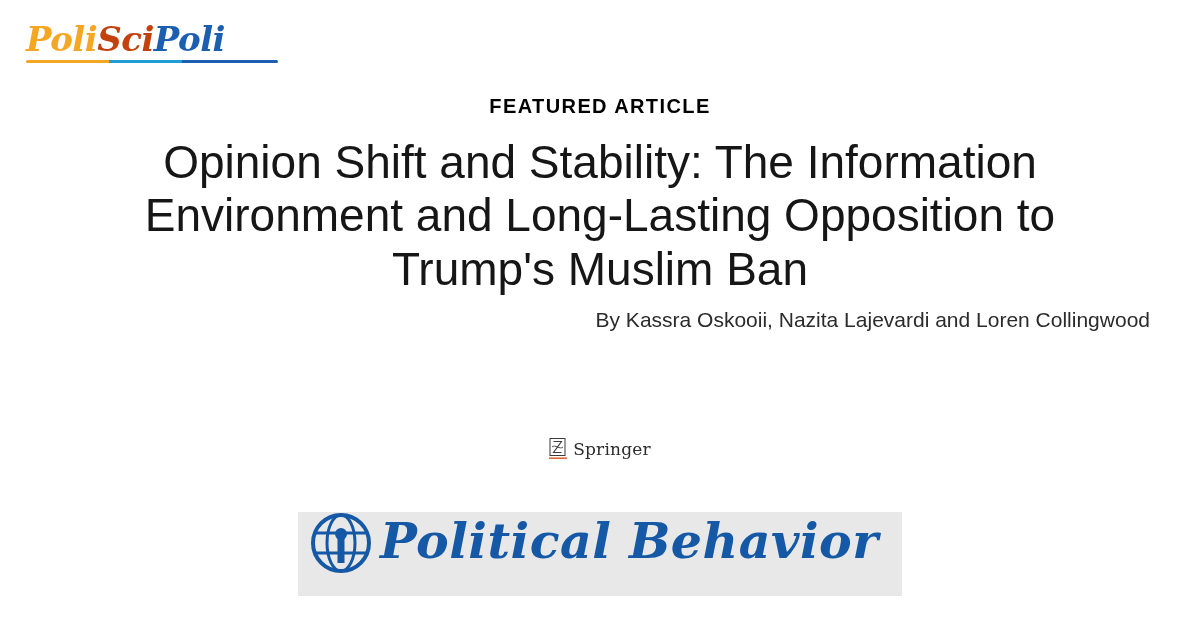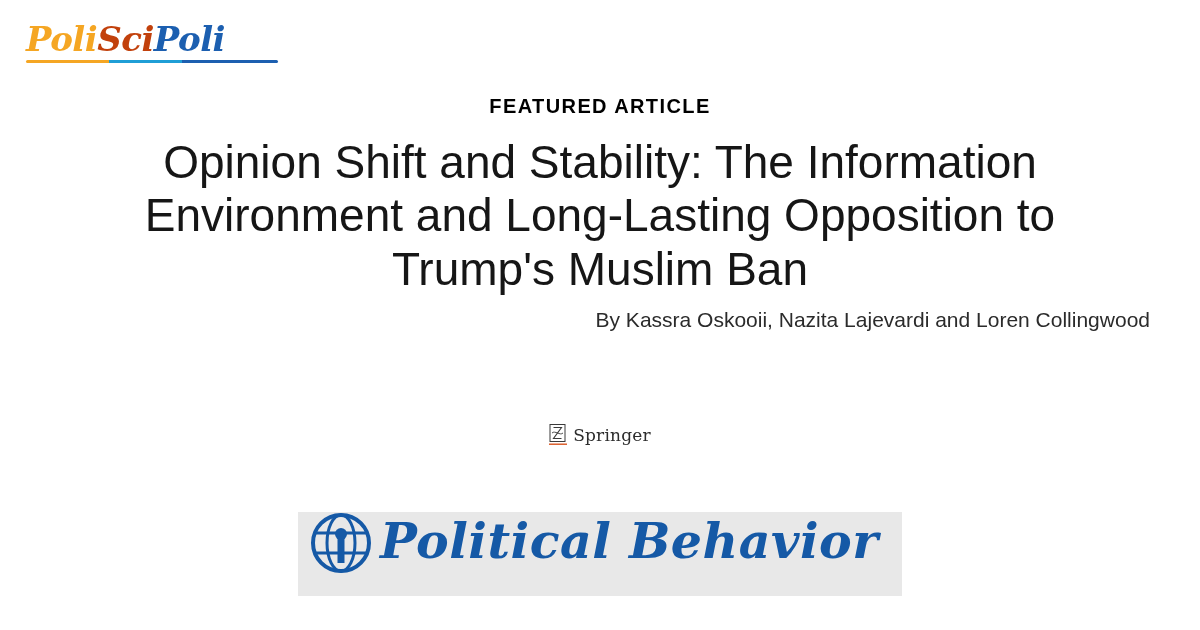--- a/index.html
+++ b/index.html
@@ -72,21 +72,21 @@
   .byline {
     margin-top: 12px;
     font-size: 21px;
     color: #2b2b2b;
     text-align: right;
   }
 
   
   .publisher {
     position: absolute;
-    top: 424px;
+    top: 438px;
     left: 0;
     width: 1200px;
     display: flex;
     align-items: center;
     justify-content: center;
     gap: 5px;
   }
   .publisher-mark {
     width: 19px;
     height: 22px;

